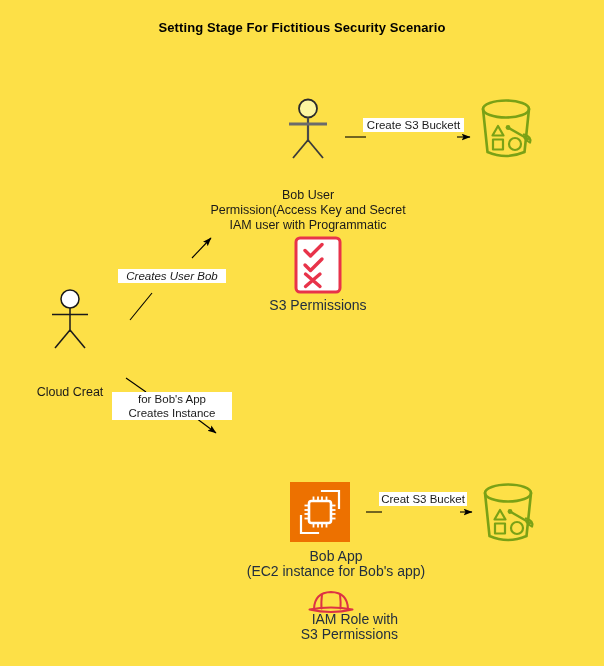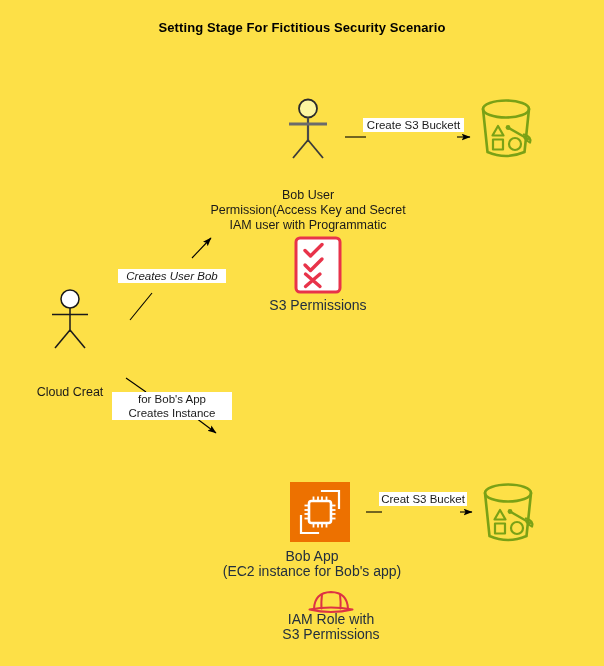--- a/index.html
+++ b/index.html
@@ -174,21 +174,21 @@
         <line x1="14.5" y1="28" x2="19" y2="28"></line>
         <line x1="14.5" y1="32" x2="19" y2="32"></line>
         <line x1="14.5" y1="36.5" x2="19" y2="36.5"></line>
         <line x1="41" y1="23.5" x2="45.5" y2="23.5"></line>
         <line x1="41" y1="28" x2="45.5" y2="28"></line>
         <line x1="41" y1="32" x2="45.5" y2="32"></line>
         <line x1="41" y1="36.5" x2="45.5" y2="36.5"></line>
       </g>
     </svg>
   </div>
-  <div class="abs label-block label-dark" style="left:222px; top:549px; width:180px;">
+  <div class="abs label-block label-dark" style="left:246px; top:549px; width:180px;">
     <div>Bob App</div>
     <div>(EC2 instance for Bob's app)</div>
   </div>
 
   <div class="abs" style="left:474px; top:480px; width:68px; height:68px;">
     <svg width="68" height="68" viewBox="0 0 68 68">
       <g fill="none" stroke="#7aa116" stroke-width="2.6" stroke-linecap="round" stroke-linejoin="round">
         <ellipse cx="34" cy="13" rx="23" ry="8.5"></ellipse>
         <path d="M11,13 L15.5,56 Q34,64 52.5,56 L57,13"></path>
         <polygon points="26,30 31.5,39.5 20.5,39.5" stroke-width="2.2"></polygon>
@@ -204,18 +204,18 @@
   <div class="abs" style="left:306px; top:588px; width:50px; height:28px;">
     <svg width="50" height="28" viewBox="0 0 50 28">
       <g fill="none" stroke="#dd3344" stroke-width="2" stroke-linecap="round" stroke-linejoin="round">
         <path d="M8,21 Q8.5,4.5 25,4 Q41.5,4.5 42,21"></path>
         <path d="M3.5,21.5 Q25,26.5 46.5,21.5 Q25,17.5 3.5,21.5 Z"></path>
         <path d="M16,6.5 Q15,15 15.5,20.5"></path>
         <path d="M34,6.5 Q35,15 34.5,20.5"></path>
       </g>
     </svg>
   </div>
-  <div class="abs label-block label-dark" style="left:264px; top:612px; width:134px;">
+  <div class="abs label-block label-dark" style="left:264px; top:612px; width:134px;text-align:right;">
     <div>IAM Role with</div>
     <div>S3 Permissions</div>
   </div>
 
 </div>
 
 </body></html>

